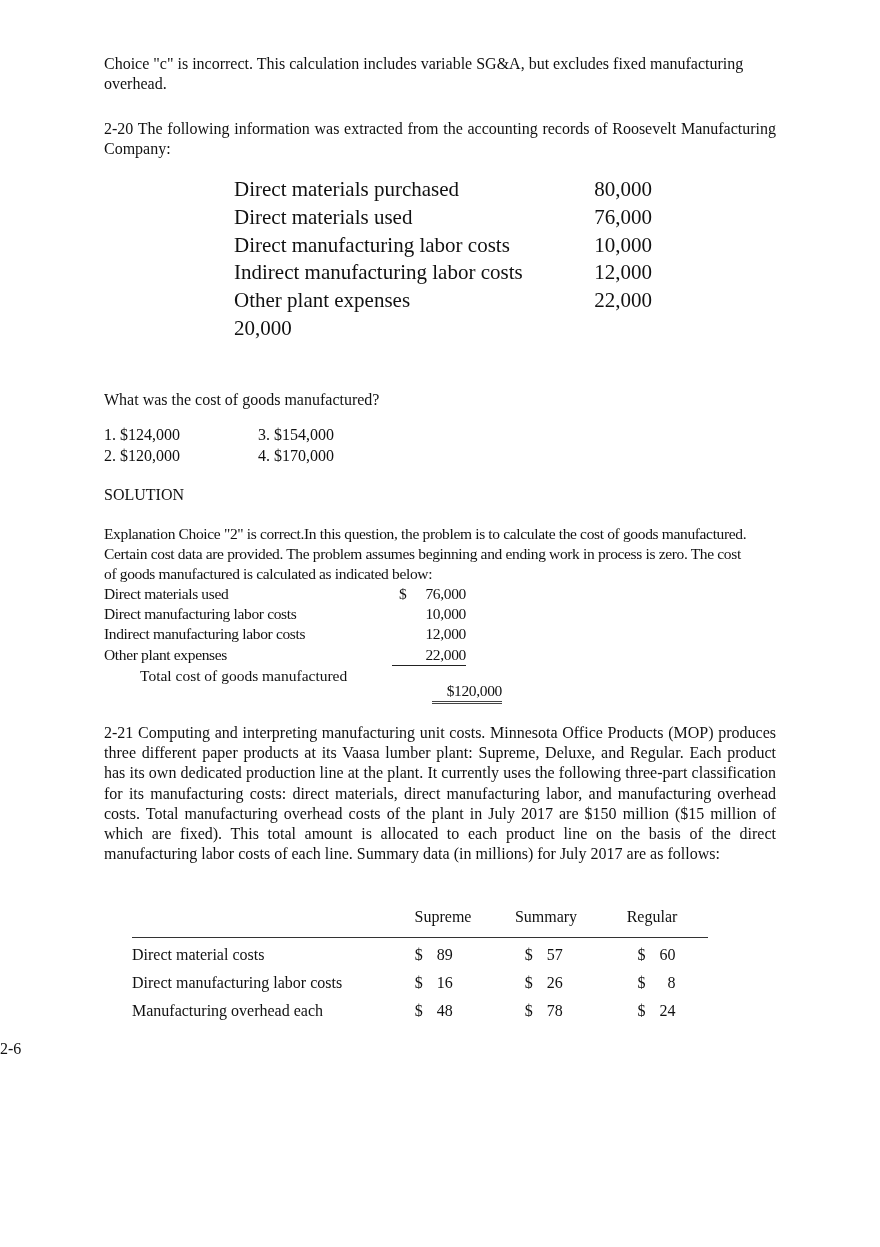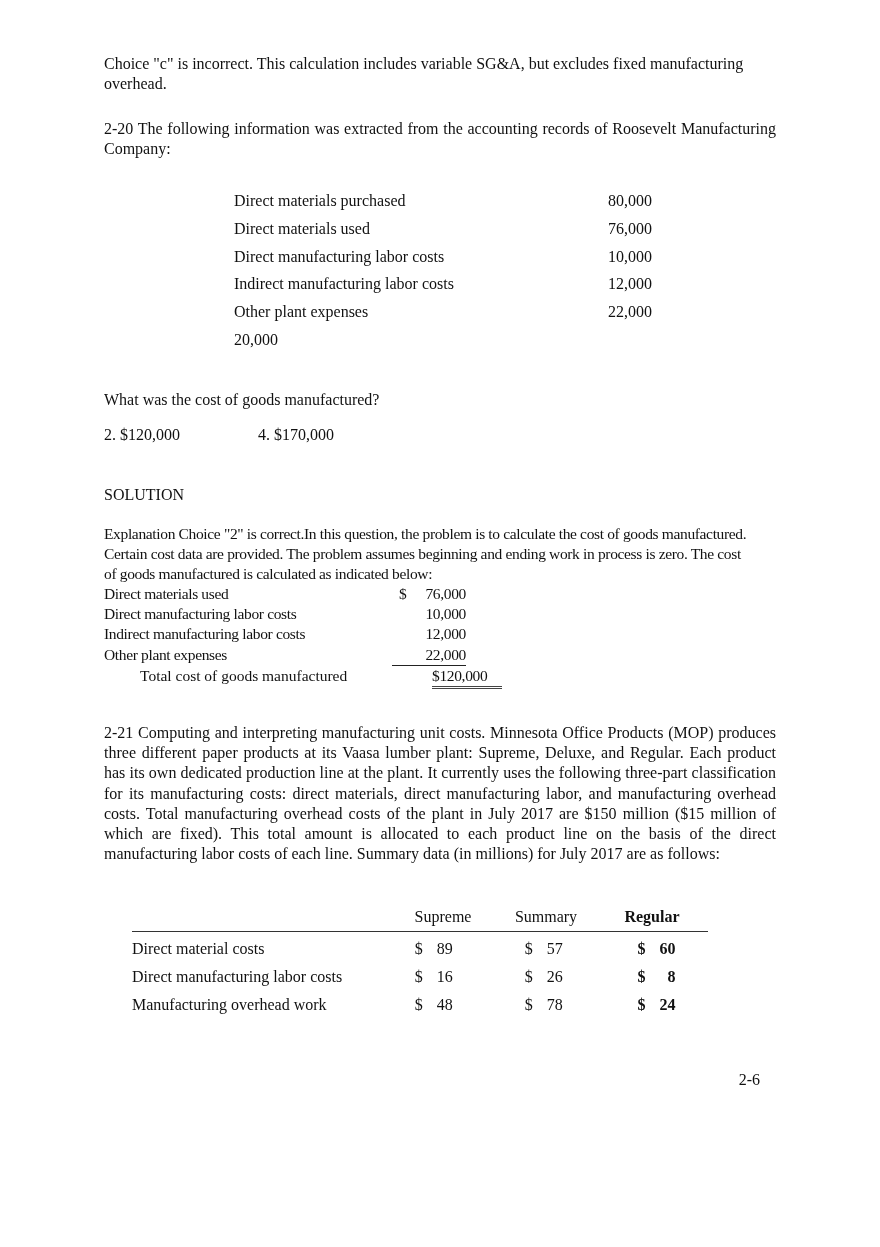--- a/index.html
+++ b/index.html
@@ -9,49 +9,49 @@
       color: #111111;
     }
     .para {
       position: absolute; left: 104px; width: 672px;
       font-size: 16px; line-height: 20.3px;
     }
     .justify { text-align: justify; text-align-last: left; }
     .narrow { font-size: 15.5px; letter-spacing: -0.35px; line-height: 20px; }
 
     
-    .dtable { position: absolute; left: 234px; top: 190px; width: 418px; font-size: 16px; }
+    .dtable { position: absolute; left: 234px; top: 178px; width: 418px; font-size: 21px; }
     .dtable .row { display: flex; justify-content: space-between; height: 27.8px; line-height: 22px; }
 
     
     .opts { position: absolute; left: 104px; top: 425px; font-size: 16px; line-height: 20.5px; }
     .opts .orow { display: flex; }
     .opts .c1 { width: 154px; }
 
     
     .calc { position: absolute; left: 104px; top: 584px; font-size: 15.5px; line-height: 20.2px; letter-spacing: -0.35px; }
     .calc .crow { display: flex; }
     .calc .lbl { width: 284px; }
     .calc .amt { width: 78px; text-align: right; position: relative; }
     .calc .cur { position: absolute; left: 11px; }
     .underline-single { border-bottom: 1px solid #222; padding-left: 2px; }
     .underline-double { border-bottom: 3px double #444; }
 
     
     .ctable { position: absolute; left: 132px; top: 906px; width: 576px; font-size: 16px; }
-    .ctable .hdr { display: flex; height: 22px; line-height: 22px; border-bottom: 1px solid #333; padding-bottom: 3px; }
+    .ctable .hdr { display: flex; height: 22px; line-height: 22px; border-bottom: 1px solid #333; padding-bottom: 9px; }
     .ctable .brow { display: flex; height: 27.8px; line-height: 27.8px; gap: 15px; }
     .ctable .first-row { margin-top: 3px; }
     .ctable .lbl { width: 258px; }
     .ctable .col { width: 106px; text-align: center; }
     .ctable .col:nth-child(3) { width: 100px; }
-    .ctable .col:last-child { width: 112px; font-weight: bold; }
+    .ctable .col:last-child { width: 112px; }
     .money { display: inline-flex; width: 38px; justify-content: space-between; }
 
-    .pagenum { position: absolute; left: 0; width: 760px; top: 1071px; text-align: right; font-size: 16px; }
+    .pagenum { position: absolute; left: 0; width: 760px; top: 1040px; text-align: left; font-size: 16px; }
   </style>
 </head>
 <body>
 
 <div class="para" style="top:54px;">Choice "c" is incorrect. This calculation includes variable SG&amp;A, but excludes fixed manufacturing overhead.</div>
 
 <div class="para justify" style="top:119px;">2-20 The following information was extracted from the accounting records of Roosevelt Manufacturing Company:</div>
 
 <div class="dtable">
   <div class="row">
@@ -76,20 +76,24 @@
     </div>
   <div class="row">
       <span>20,000</span>
     </div>
 </div>
 
 <div class="para" style="top:390px;">What was the cost of goods manufactured?</div>
 
 <div class="opts">
   <div class="orow">
+    <span class="c1">1. $124,000</span>
+    <span>3. $154,000</span>
+  </div>
+  <div class="orow">
     <span class="c1">2. $120,000</span>
     <span>4. $170,000</span>
   </div>
 </div>
 
 <div class="para" style="top:485px;">SOLUTION</div>
 
 <div class="para narrow" style="top:524px; width:650px;">Explanation Choice "2" is correct.In this question, the problem is to calculate the cost of goods manufactured. Certain cost data are provided. The problem assumes beginning and ending work in process is zero. The cost of goods manufactured is calculated as indicated below:</div>
 
 <div class="calc">
@@ -104,21 +108,21 @@
   <div class="crow">
     <span class="lbl">Indirect manufacturing labor costs</span>
     <span class="amt"><span>12,000</span></span>
   </div>
   <div class="crow">
     <span class="lbl">Other plant expenses</span>
     <span class="amt"><span class="underline-single" style="display:inline-block; width:72px; text-align:right;">22,000</span></span>
   </div>
   <div class="crow">
     <span class="lbl" style="letter-spacing:0;margin-left:36px;">Total cost of goods manufactured</span>
-    <span class="amt"><span class="underline-double" style="display:inline-block; width:70px; text-align:left;">$120,000</span></span>
+    <span class="amt"><span class="underline-double" style="display:inline-block; width:70px; text-align:right;margin-top:15px;">$120,000</span></span>
   </div>
 </div>
 
 <div class="para justify" style="top:723px; line-height:20.2px;">2-21 Computing and interpreting manufacturing unit costs. Minnesota Office Products (MOP) produces three different paper products at its Vaasa lumber plant: Supreme, Deluxe, and Regular. Each product has its own dedicated production line at the plant. It currently uses the following three-part classification for its manufacturing costs: direct materials, direct manufacturing labor, and manufacturing overhead costs. Total manufacturing overhead costs of the plant in July 2017 are $150 million ($15 million of which are fixed). This total amount is allocated to each product line on the basis of the direct manufacturing labor costs of each line. Summary data (in millions) for July 2017 are as follows:</div>
 
 <div class="ctable">
   <div class="hdr">
     <span class="lbl"></span>
     <span class="col">Supreme</span>
     <span class="col">Summary</span>
@@ -148,21 +152,21 @@
     <span class="col"><span class="money">
           <span>$</span>
           <span>26</span>
         </span></span>
     <span class="col"><span class="money">
           <span>$</span>
           <span>8</span>
         </span></span>
   </div>
   <div class="brow">
-    <span class="lbl">Manufacturing overhead work</span>
+    <span class="lbl">Manufacturing overhead each</span>
     <span class="col"><span class="money">
           <span>$</span>
           <span>48</span>
         </span></span>
     <span class="col"><span class="money">
           <span>$</span>
           <span>78</span>
         </span></span>
     <span class="col"><span class="money">
           <span>$</span>

